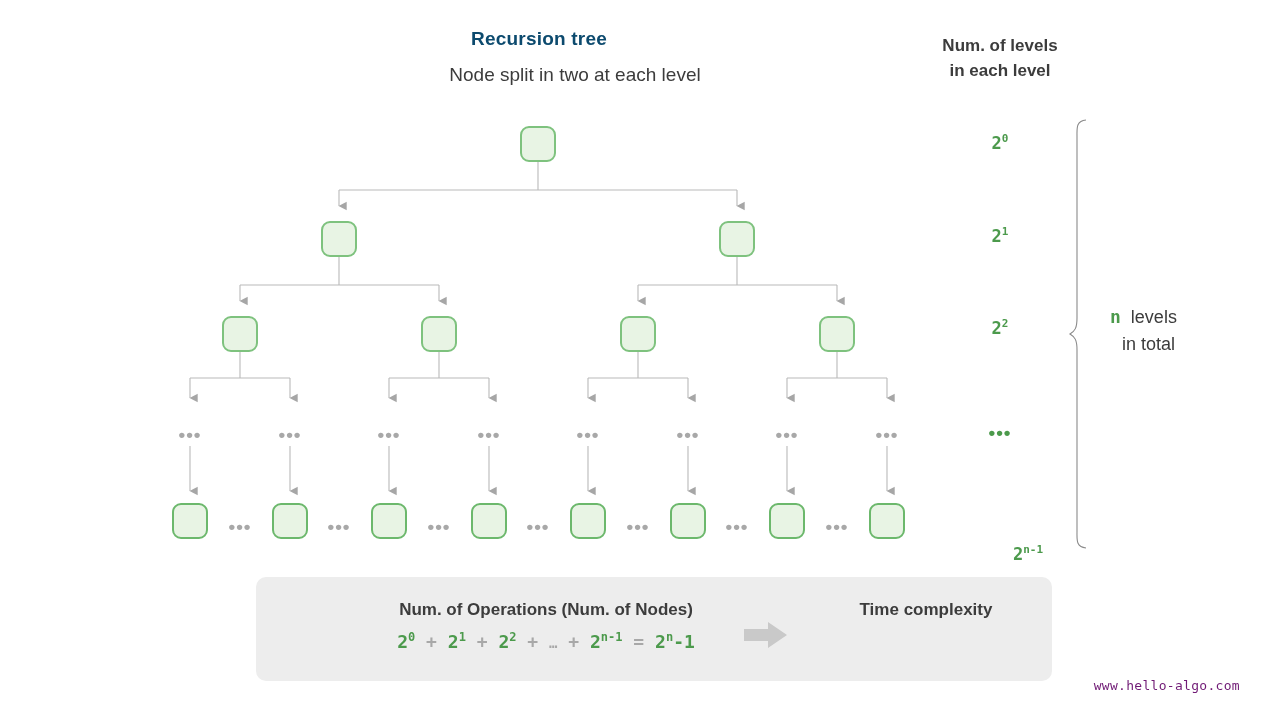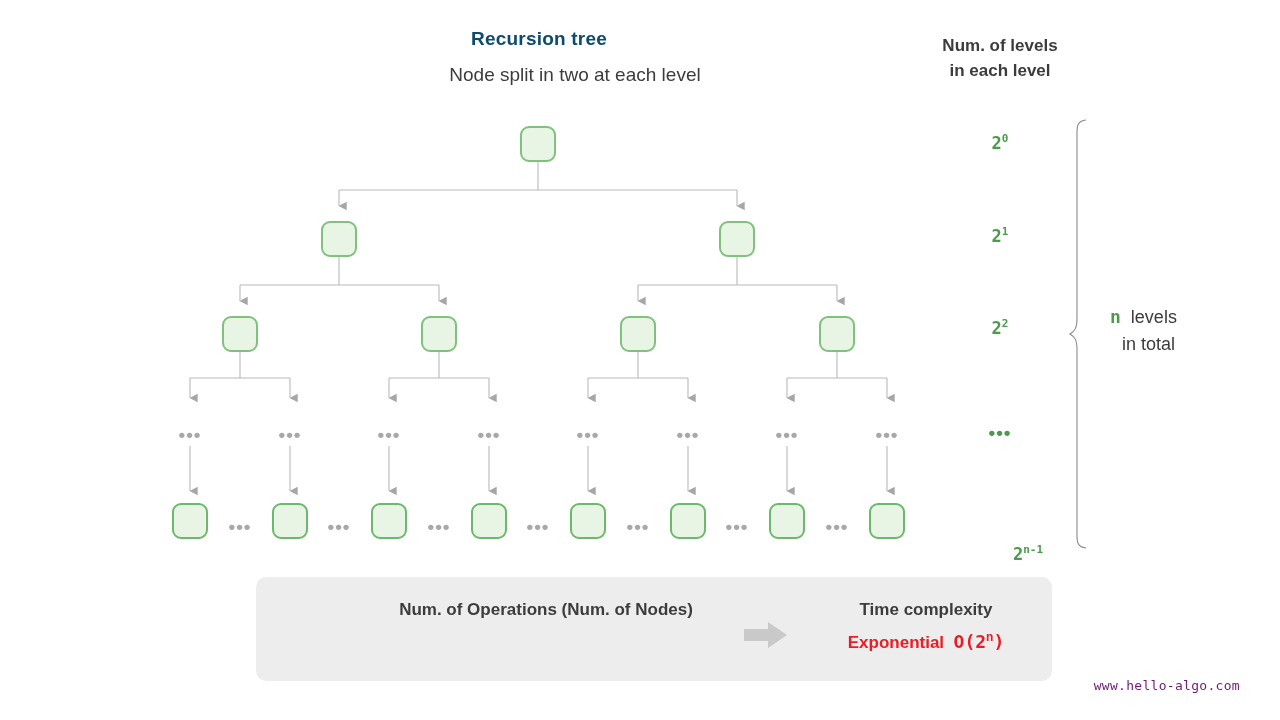--- a/index.html
+++ b/index.html
@@ -223,31 +223,40 @@
       <span class="nvar">n</span>&nbsp;
       <span>levels</span>
     </div>
     <div style="padding-left:12px;">in total</div>
   </div>
 
   <div class="abs summary"></div>
 
   <div class="abs sum-left">
     <div class="sum-head">Num. of Operations (Num. of Nodes)</div>
+    <div class="sum-formula">
+      <span>2</span><sup>0</sup>
+      <span class="op">+</span>
+      <span>2</span><sup>1</sup>
+      <span class="op">+</span>
+      <span>2</span><sup>2</sup>
+      <span class="op">+</span>
+      <span class="op" style="font-size:14px;">…</span>
+      <span class="op">+</span>
+      <span>2</span><sup>n-1</sup>
+      <span class="op">=</span>
+      <span>2</span><sup>n</sup><span>-1</span>
+    </div>
   </div>
 
   <div class="abs arrow-icon">
     <svg width="50" height="30" viewBox="0 0 50 30">
       <path d="M2,9 L26,9 L26,2 L45,15 L26,28 L26,21 L2,21 Z" fill="#c9c9c9"></path>
     </svg>
   </div>
 
   <div class="abs sum-right">
     <div class="sum-head">Time complexity</div>
-    <div class="sum-exp">
-      <span>Exponential</span>&nbsp;
-      <span class="bigo">O(2</span><sup>n</sup><span class="bigo">)</span>
-    </div>
   </div>
 
   <div class="abs watermark">www.hello-algo.com</div>
 
 </div>
 
 </body></html>

